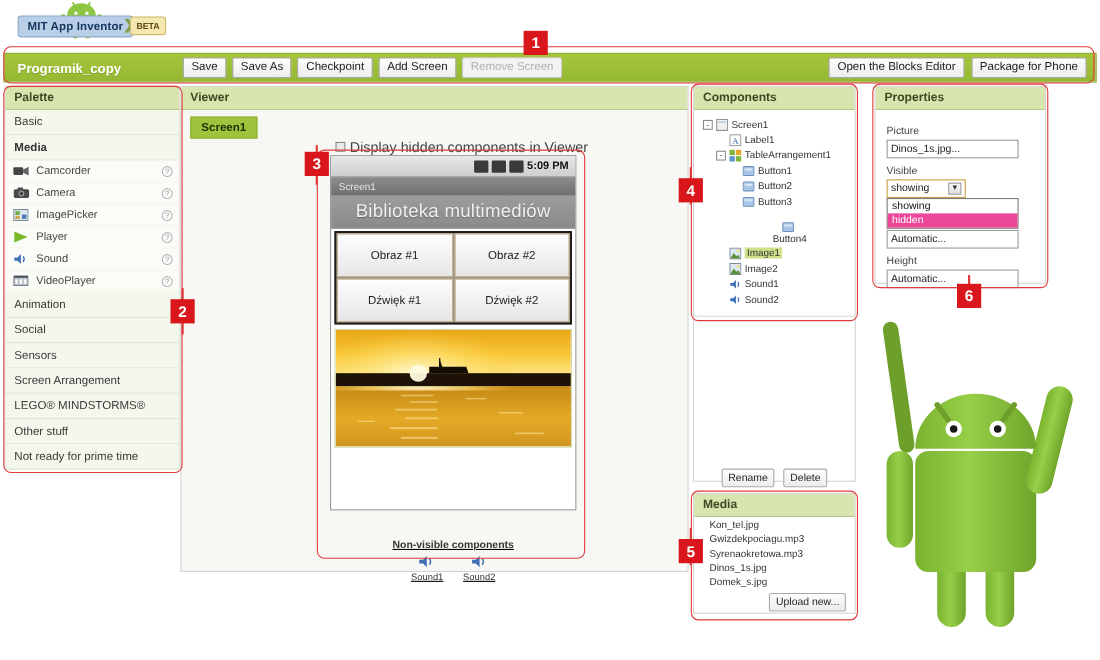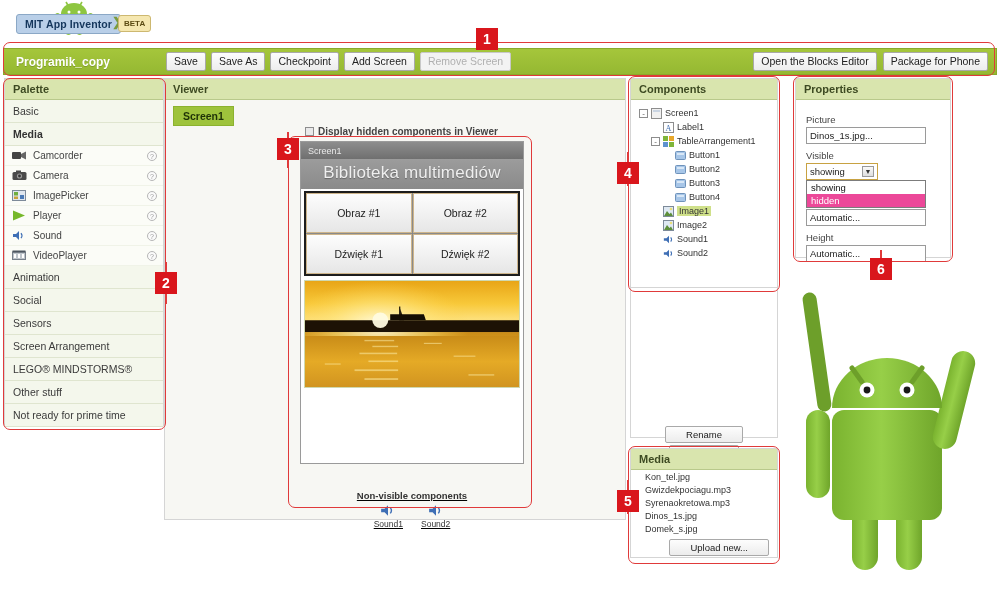--- a/index.html
+++ b/index.html
@@ -71,21 +71,21 @@
     width:10px; height:10px; border-radius:50%; border:1px solid #b6b6b6;
     color:#9a9a9a; font-size:7px; line-height:9px; text-align:center; background:#fafafa;
   }
 
   
   #viewer { left:164px; top:78px; width:462px; height:442px; border:1px solid #d5d5d5; background:#f7f7f3;}
   .screen-tab {
     display:inline-block; margin:6px 0 0 8px; background:#9ec33c; color:#1f3307;
     font-size:10.5px; font-weight:bold; padding:3px 9px; border:1px solid #8cb22f;
   }
-  .hidden-chk { display:flex; align-items:center; font-size:10px; color:#444;font-weight:bold; }
+  .hidden-chk { display:flex; align-items:center; font-size:13px; color:#444; }
   .hidden-chk .box { width:9px; height:9px; border:1px solid #8d8d8d; background:#e9e9e9; margin-right:4px; }
 
   
   .phone { position:absolute; left:300px; top:141px; width:224px; height:323px;
            background:#fff; border:1px solid #9a9a9a; }
   .ph-status { height:19px; background:linear-gradient(#e7e7e7,#cfcfcf);
      border-bottom:1px solid #a8a8a8; display:flex; align-items:center; justify-content:flex-end;
      padding-right:6px; gap:3px; }
   .ph-time { font-size:10px; font-weight:bold; color:#111; }
   .ph-ico { width:13px; height:11px; background:#3a3a3a; border-radius:1px; display:inline-block; }
@@ -112,21 +112,21 @@
   #comp-body { position:absolute; left:630px; top:288px; width:148px; height:150px; background:#fff;
                border-left:1px solid #d5d5d5; border-right:1px solid #d5d5d5; border-bottom:1px solid #d5d5d5;}
   .tree-row { display:flex; align-items:center; font-size:9px; color:#333; padding:1.5px 0; }
   .tw { width:9px; height:9px; border:1px solid #8d8d8d; background:#fff; font-size:8px;
         line-height:7px; text-align:center; color:#555; margin-right:3px; flex:0 0 9px; }
   .ticon { width:11px; height:11px; margin-right:3px; flex:0 0 11px; display:inline-block; }
   .tsel { background:#cfe08a; padding:0 2px; }
 
   .rdbtns { position:absolute; left:630px; top:424px; width:148px; text-align:center; }
   .rd-btn { background:linear-gradient(#fdfdfd,#ececec); border:1px solid #a9a9a9;
-            border-radius:2px; font-size:9.5px; padding:2px 20px; margin:0 2px; color:#222; }
+            border-radius:2px; font-size:9.5px; padding:2px 5px; margin:0 2px; color:#222; }
 
   
   #media { left:630px; top:448px; width:148px; height:110px; border:1px solid #d5d5d5; }
   .med-item { font-size:9px; color:#333; padding:1.5px 0 1.5px 14px; }
   .upload-wrap { text-align:right; padding:2px 6px 0 0; }
 
   
   #properties { left:795px; top:78px; width:156px; height:180px; border:1px solid #d5d5d5; }
   .prop-lbl { font-size:9.5px; color:#444; margin:6px 0 2px 10px; }
   .prop-in { margin-left:10px; width:120px; border:1px solid #9a9a9a; background:#fff;
@@ -271,20 +271,26 @@
     <div class="panel-head">Viewer</div>
     <div class="screen-tab">Screen1</div>
   </div>
 
   <div style="position:absolute; left:305px; top:126px;" class="hidden-chk">
     <span class="box"></span>
     <span>Display hidden components in Viewer</span>
   </div>
 
   <div class="phone">
+    <div class="ph-status">
+      <span class="ph-ico"></span>
+      <span class="ph-ico"></span>
+      <span class="ph-ico"></span>
+      <span class="ph-time">5:09 PM</span>
+    </div>
     <div class="ph-title">Screen1</div>
     <div class="ph-label">Biblioteka multimediów</div>
     <div class="ph-table">
       <div class="ph-btn">Obraz #1</div>
       <div class="ph-btn">Obraz #2</div>
       <div class="ph-btn">Dźwięk #1</div>
       <div class="ph-btn">Dźwięk #2</div>
     </div>
     <div class="ph-img">
       <svg width="100%" height="100%" viewBox="0 0 216 108" preserveAspectRatio="none">
@@ -397,21 +403,21 @@
           <span class="">Button2</span>
         </div>
         <div class="tree-row" style="padding-left: 28px;">
           <span style="width:9px;margin-right:3px;display:inline-block;flex:0 0 9px;"></span>
           <span class="ticon"><svg width="11" height="11" viewBox="0 0 11 11">
               <rect x="0.5" y="1.5" width="10" height="8" rx="1" fill="#a7c6e8" stroke="#6f93bb"></rect>
               <rect x="2" y="3" width="7" height="2" fill="#d8e7f6"></rect>
             </svg></span>
           <span class="">Button3</span>
         </div>
-        <div class="tree-row" style="padding-left: 28px;">
+        <div class="tree-row" style="padding-left: 28px; flex-direction: column;">
           <span style="width:9px;margin-right:3px;display:inline-block;flex:0 0 9px;"></span>
           <span class="ticon"><svg width="11" height="11" viewBox="0 0 11 11">
               <rect x="0.5" y="1.5" width="10" height="8" rx="1" fill="#a7c6e8" stroke="#6f93bb"></rect>
               <rect x="2" y="3" width="7" height="2" fill="#d8e7f6"></rect>
             </svg></span>
           <span class="">Button4</span>
         </div>
         <div class="tree-row" style="padding-left: 16px;">
           <span style="width:9px;margin-right:3px;display:inline-block;flex:0 0 9px;"></span>
           <span class="ticon"><svg width="11" height="11" viewBox="0 0 11 11">

